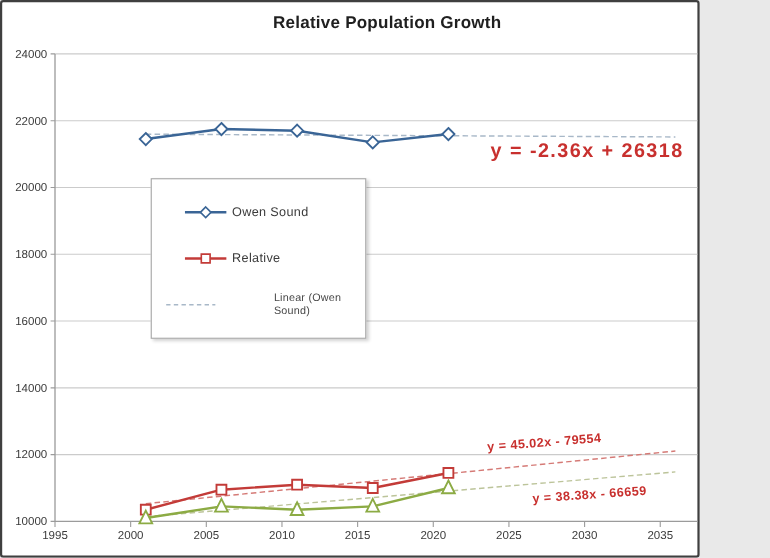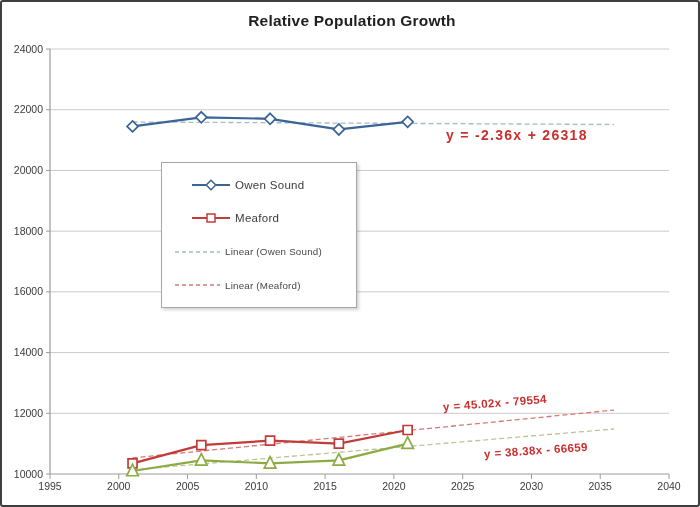--- a/index.html
+++ b/index.html
@@ -1,36 +1,36 @@
 <!DOCTYPE html>
 <html><head>
 <meta charset="utf-8">
 <style>
   html,body{margin:0;padding:0;background:#e9e9e9;font-family:"Liberation Sans",sans-serif;}
   #window{
-    position:relative;width:700px;height:507px;box-sizing:border-box;
+    position:relative;width:636px;height:507px;box-sizing:border-box;
     background:#ffffff;border:2px solid #3f3f3f;border-radius:3px;overflow:hidden;
   }
   #chart-title{
     position:absolute;top:10px;left:0;width:700px;text-align:center;
     font-size:15.5px;font-weight:bold;letter-spacing:.2px;color:#1f1f1f;z-index:3;
   }
   #chart-svg{position:absolute;top:0;left:0;z-index:1;}
   #legend{
     position:absolute;left:135px;top:160px;width:196px;height:146px;box-sizing:border-box;
     background:#fff;border:1px solid #a6a6a6;z-index:4;
     box-shadow:2px 2px 3px rgba(0,0,0,.18);
     display:flex;flex-direction:column;justify-content:space-evenly;
   }
   .lg-row{display:flex;align-items:center;height:24px;}
   .lg-main{padding-left:30px;font-size:11.5px;color:#3b3b3b;letter-spacing:.3px;}
-  .lg-trend{padding-left:13px;font-size:9.8px;color:#474747;letter-spacing:.2px;}
+  .lg-trend{padding-left:13px;font-size:9.8px;color:#474747;letter-spacing:.2px;gap:48px;}
   .lg-swatch{display:inline-flex;align-items:center;margin-right:5px;}
   .eq{position:absolute;z-index:2;white-space:nowrap;font-weight:600;}
-  #eq-owen{left:444px;top:125px;font-size:14px;letter-spacing:1.3px;}
+  #eq-owen{left:444px;top:125px;font-size:18px;letter-spacing:1.3px;}
   #eq-meaford{left:441px;top:399px;font-size:11.5px;letter-spacing:.4px;
      transform:rotate(-4.5deg);transform-origin:0 50%;}
   #eq-georgian{left:482px;top:446px;font-size:11.5px;letter-spacing:.4px;
      transform:rotate(-4deg);transform-origin:0 50%;}
 </style>
 </head>
 <body>
 
 <div id="window">
 
@@ -114,54 +114,46 @@
       <g>
         <polyline points="130.53333333333333,468.9642857142857 199.3111111111111,458.3392857142857 268.0888888888889,461.375 336.8666666666667,458.3392857142857 405.6444444444444,441.64285714285717" fill="none" stroke="#8CAB44" stroke-width="2.2" stroke-linejoin="round"></polyline>
         <path d="M130.53333333333333 462.1642857142857L136.33333333333334 473.76428571428573L124.73333333333333 473.76428571428573Z" fill="#ffffff" stroke="#8CAB44" stroke-width="1.7"></path>
         <path d="M199.3111111111111 451.5392857142857L205.11111111111111 463.13928571428573L193.5111111111111 463.13928571428573Z" fill="#ffffff" stroke="#8CAB44" stroke-width="1.7"></path>
         <path d="M268.0888888888889 454.575L273.8888888888889 466.175L262.2888888888889 466.175Z" fill="#ffffff" stroke="#8CAB44" stroke-width="1.7"></path>
         <path d="M336.8666666666667 451.5392857142857L342.6666666666667 463.13928571428573L331.06666666666666 463.13928571428573Z" fill="#ffffff" stroke="#8CAB44" stroke-width="1.7"></path>
         <path d="M405.6444444444444 434.84285714285716L411.4444444444444 446.4428571428572L399.8444444444444 446.4428571428572Z" fill="#ffffff" stroke="#8CAB44" stroke-width="1.7"></path>
       </g>
     </svg>
 
-  <div id="legend" style="border-color: rgb(166, 166, 166); background: rgb(255, 255, 255); margin-left: 24px;">
+  <div id="legend" style="border-color: rgb(166, 166, 166); background: rgb(255, 255, 255);">
     <div class="lg-row lg-main">
       <span class="lg-swatch">
           <svg width="38" height="16">
             <line x1="0" y1="8" x2="38" y2="8" stroke="#3A6596" stroke-width="2.2"></line>
             <path d="M19 3.2L23.8 8L19 12.8L14.2 8Z" fill="#fff" stroke="#3A6596" stroke-width="1.5"></path>
           </svg>
         </span>
       <span>Owen Sound</span>
     </div>
     <div class="lg-row lg-main">
       <span class="lg-swatch">
           <svg width="38" height="16">
             <line x1="0" y1="8" x2="38" y2="8" stroke="#C33B38" stroke-width="2.2"></line>
             <path d="M15 4H23V12H15Z" fill="#fff" stroke="#C33B38" stroke-width="1.5"></path>
           </svg>
         </span>
-      <span>Meaford</span>
+      <span>Relative</span>
     </div>
     <div class="lg-row lg-trend">
       <span class="lg-swatch">
           <svg width="45" height="16">
             <line x1="0" y1="8" x2="45" y2="8" stroke="#A8B8C8" stroke-width="1.3" stroke-dasharray="4 3"></line>
           </svg>
         </span>
       <span>Linear (Owen Sound)</span>
-    </div>
-    <div class="lg-row lg-trend">
-      <span class="lg-swatch">
-          <svg width="45" height="16">
-            <line x1="0" y1="8" x2="45" y2="8" stroke="#D57A76" stroke-width="1.3" stroke-dasharray="4 3"></line>
-          </svg>
-        </span>
-      <span>Linear (Meaford)</span>
     </div>
   </div>
 
   <div class="eq" id="eq-owen" style="color: rgb(200, 48, 46);">y = -2.36x + 26318</div>
   <div class="eq" id="eq-meaford" style="color: rgb(200, 48, 46);">y = 45.02x - 79554</div>
   <div class="eq" id="eq-georgian" style="color: rgb(200, 48, 46);">y = 38.38x - 66659</div>
 
 </div>
 
 </body></html>

